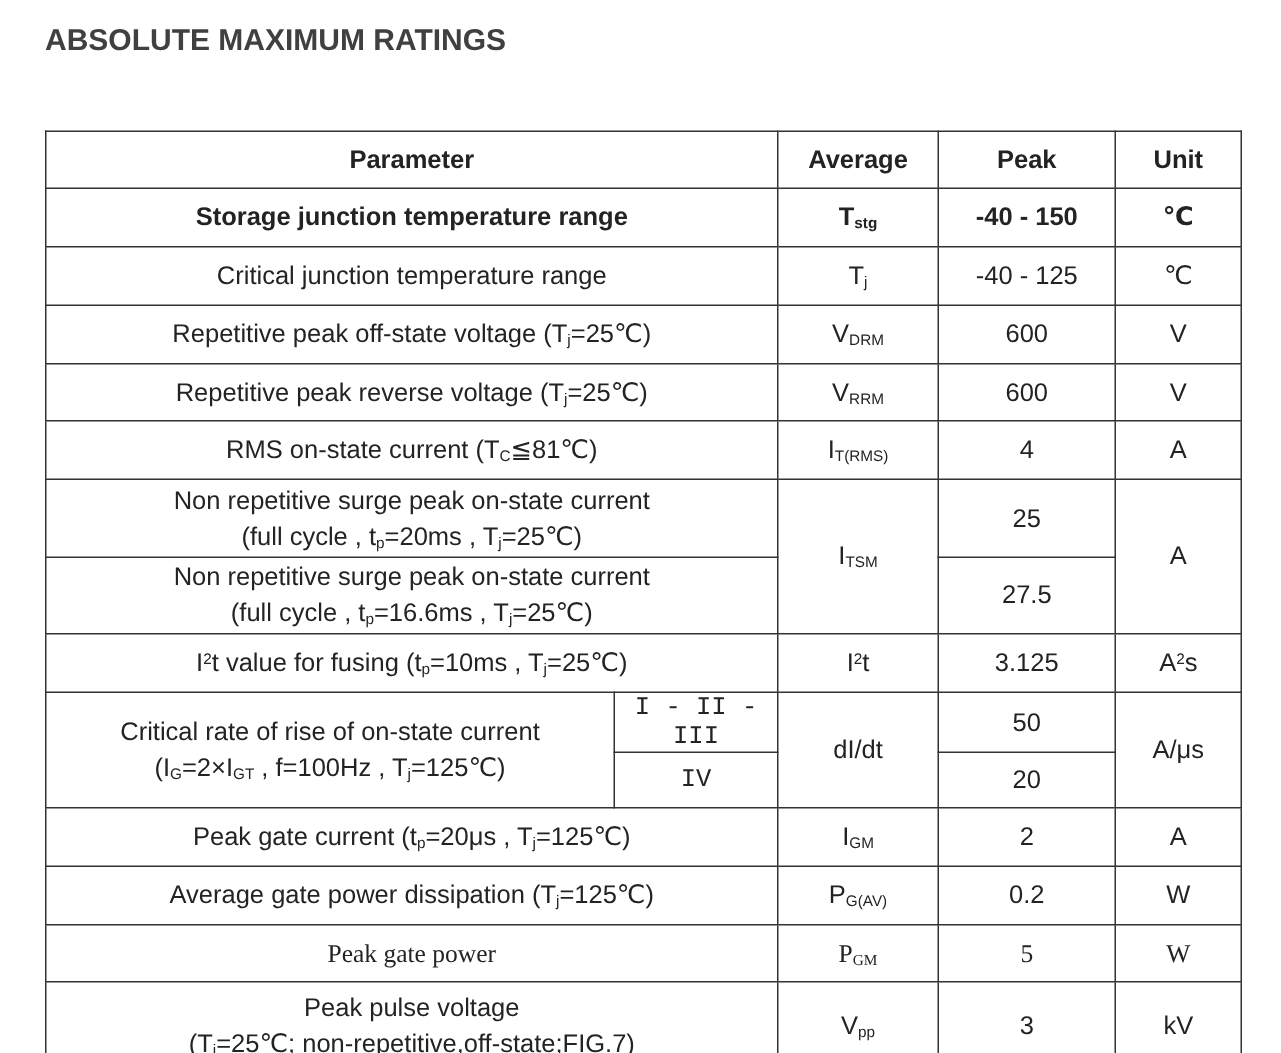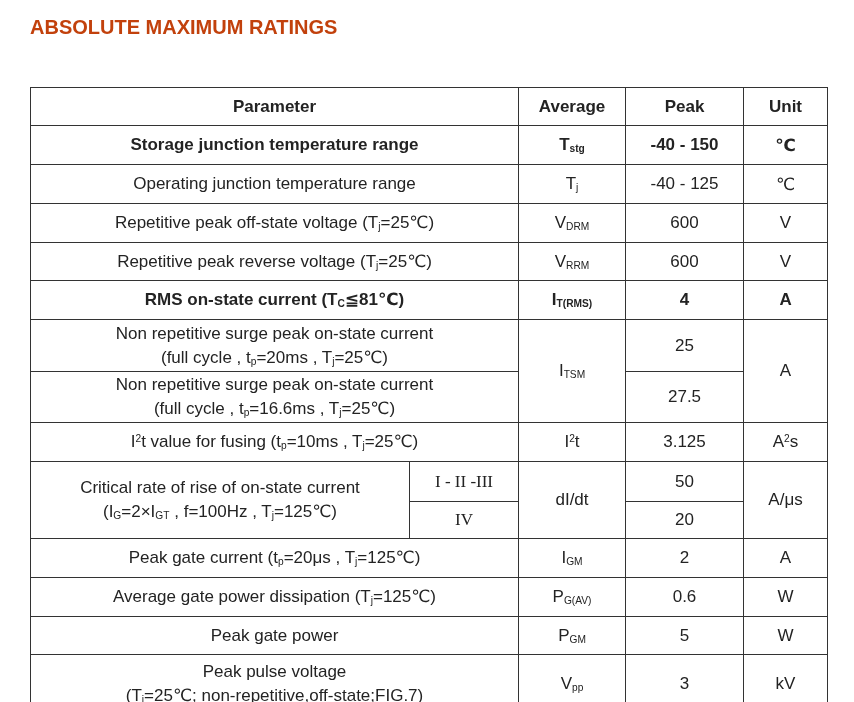--- a/index.html
+++ b/index.html
@@ -2,34 +2,34 @@
 <html><head>
 <meta charset="utf-8">
 <style>
   html,body{margin:0;padding:0;}
   body{
     width:854px;height:702px;background:#ffffff;position:relative;
     font-family:"Liberation Sans","DejaVu Sans",sans-serif;color:#232323;
   }
   .title{
     position:absolute;left:30px;top:16px;
-    font-size:20px;font-weight:bold;color:#c2410c;letter-spacing:0px;
+    font-size:20px;font-weight:bold;color:#404040;letter-spacing:0px;
   }
   table.ratings{
     position:absolute;left:30px;top:55px;width:797px;
     border-collapse:collapse;table-layout:fixed;margin-top:32px;
   }
   table.ratings td{
     border:1.5px solid #333333;
     font-size:17px;text-align:center;vertical-align:middle;
     padding:0;color:#232323;overflow:hidden;
   }
   td.p{text-align:left;padding:2px 6px 2px 8px;line-height:24px;}
   td.b{font-weight:bold;font-size:18px;}
-  td.serif{font-family:Liberation Serif, serif;font-size:17px;}
+  td.serif{font-family:Liberation Mono, monospace;font-size:17px;}
   sub{font-size:0.6em;vertical-align:-0.22em;line-height:0;}
   sup{font-size:0.6em;vertical-align:0.45em;line-height:0;}
   col.c1{width:379px}col.c2{width:109px}col.c3{width:107px}col.c4{width:118px}col.c5{width:84px}
 </style>
 </head>
 <body>
 
 <div class="page">
   <div class="title">ABSOLUTE MAXIMUM RATINGS</div>
   <table class="ratings">
@@ -47,38 +47,38 @@
           <td class="b"><span>Peak</span></td>
           <td class="b"><span>Unit</span></td>
         </tr>
         <tr style="height: 39px; font-weight: bold;">
           <td colspan="2" class="p"><span>Storage junction temperature range</span></td>
           <td><span>T</span><sub>stg</sub></td>
           <td><span>-40 - 150</span></td>
           <td><span>℃</span></td>
         </tr>
         <tr style="height: 39px;">
-          <td colspan="2" class="p"><span>Operating junction temperature range</span></td>
+          <td colspan="2" class="p"><span>Critical junction temperature range</span></td>
           <td><span>T</span><sub>j</sub></td>
           <td><span>-40 - 125</span></td>
           <td><span>℃</span></td>
         </tr>
         <tr style="height: 39px;">
           <td colspan="2" class="p"><span>Repetitive peak off-state voltage (T</span><sub>j</sub><span>=25℃)</span></td>
           <td><span>V</span><sub>DRM</sub></td>
           <td><span>600</span></td>
           <td><span>V</span></td>
         </tr>
         <tr style="height: 38px;">
           <td colspan="2" class="p"><span>Repetitive peak reverse voltage (T</span><sub>j</sub><span>=25℃)</span></td>
           <td><span>V</span><sub>RRM</sub></td>
           <td><span>600</span></td>
           <td><span>V</span></td>
         </tr>
-        <tr style="height: 39px; font-weight: bold;">
+        <tr style="height: 39px;">
           <td colspan="2" class="p"><span>RMS on-state current (T</span><sub>C</sub><span>≦81℃)</span></td>
           <td><span>I</span><sub>T(RMS)</sub></td>
           <td><span>4</span></td>
           <td><span>A</span></td>
         </tr>
         <tr style="height: 52px;">
           <td colspan="2" class="p"><span>Non repetitive surge peak on-state current</span><br><span>(full cycle , t</span><sub>p</sub><span>=20ms , T</span><sub>j</sub><span>=25℃)</span></td>
           <td rowspan="2"><span>I</span><sub>TSM</sub></td>
           <td><span>25</span></td>
           <td rowspan="2"><span>A</span></td>
@@ -106,24 +106,24 @@
         </tr>
         <tr style="height: 39px; padding-left: 24px;">
           <td colspan="2" class="p"><span>Peak gate current (t</span><sub>p</sub><span>=20μs , T</span><sub>j</sub><span>=125℃)</span></td>
           <td><span>I</span><sub>GM</sub></td>
           <td><span>2</span></td>
           <td><span>A</span></td>
         </tr>
         <tr style="height: 39px; padding-left: 32px;">
           <td colspan="2" class="p"><span>Average gate power dissipation (T</span><sub>j</sub><span>=125℃)</span></td>
           <td><span>P</span><sub>G(AV)</sub></td>
-          <td><span>0.6</span></td>
+          <td><span>0.2</span></td>
           <td><span>W</span></td>
         </tr>
-        <tr style="height: 38px;">
+        <tr style="height: 38px; font-family: Liberation Serif, serif;">
           <td colspan="2" class="p"><span>Peak gate power</span></td>
           <td><span>P</span><sub>GM</sub></td>
           <td><span>5</span></td>
           <td><span>W</span></td>
         </tr>
         <tr style="height: 58px;">
           <td colspan="2" class="p"><span>Peak pulse voltage</span><br><span>(T</span><sub>j</sub><span>=25℃; non-repetitive,off-state;FIG.7)</span></td>
           <td><span>V</span><sub>pp</sub></td>
           <td><span>3</span></td>
           <td><span>kV</span></td>

